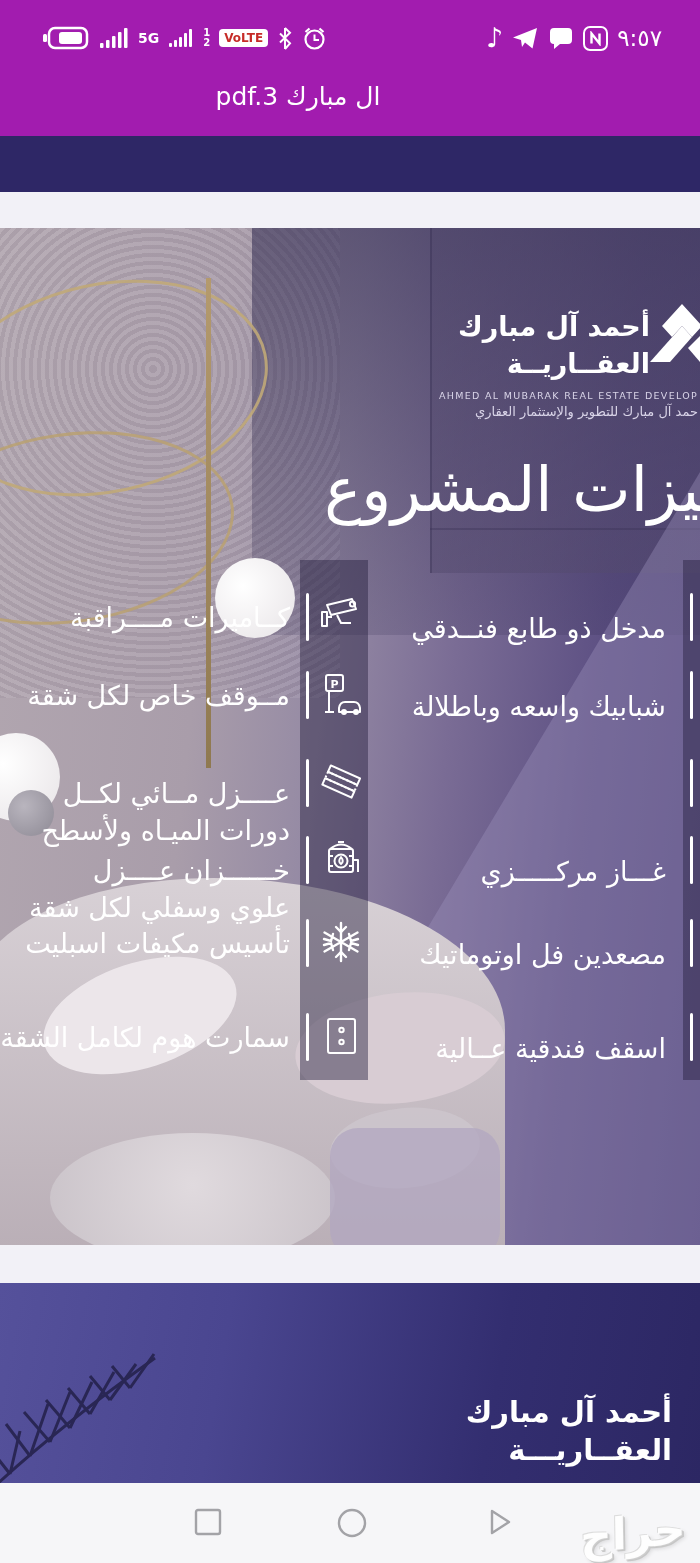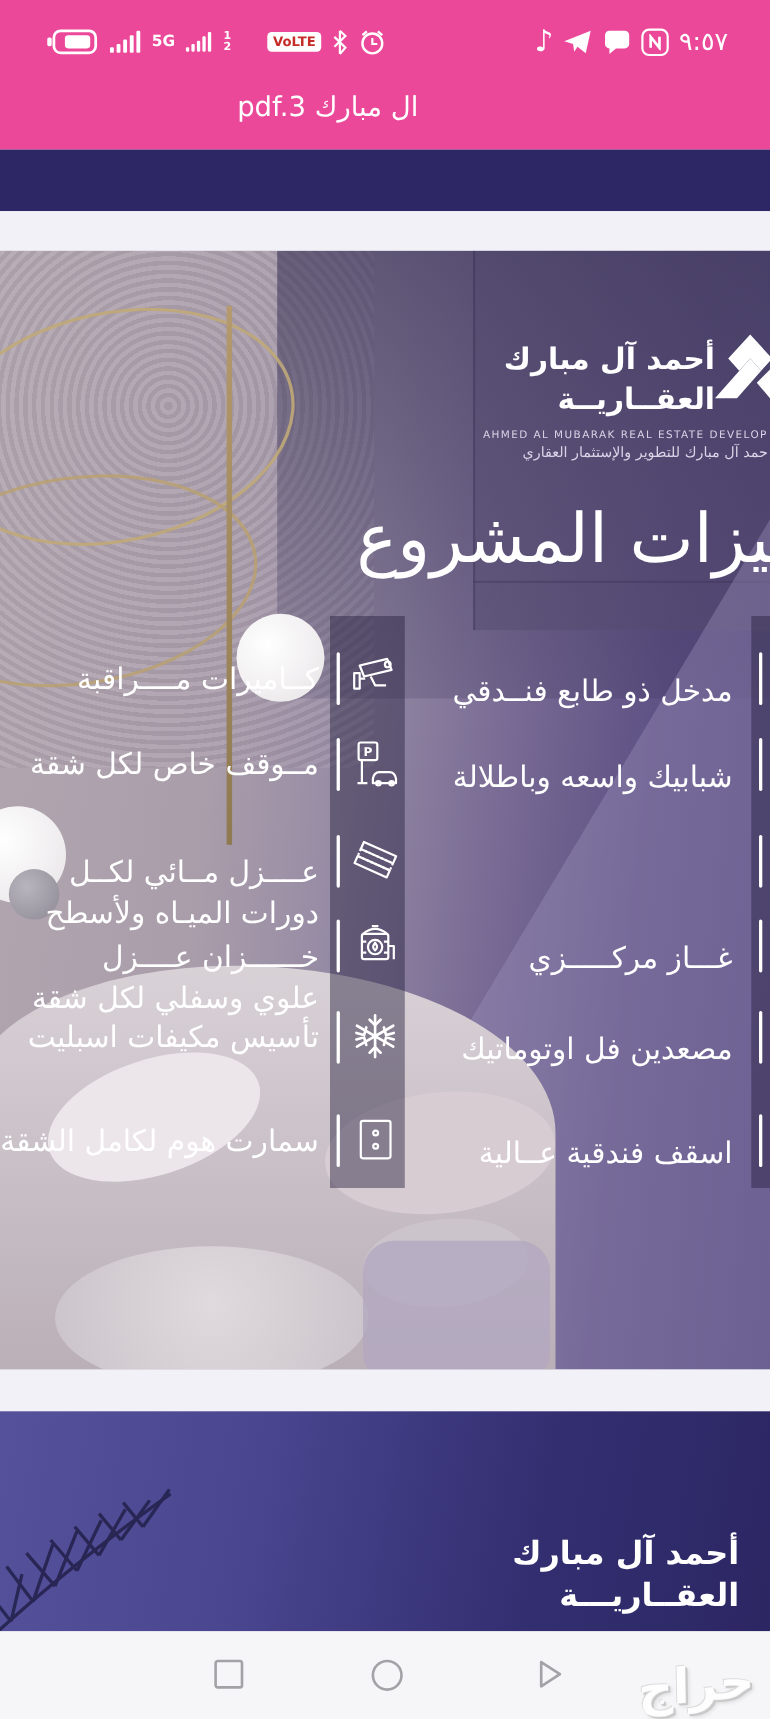--- a/index.html
+++ b/index.html
@@ -1,25 +1,25 @@
 <!DOCTYPE html>
 <html><head>
 <meta charset="utf-8">
 <style>
   * { margin:0; padding:0; box-sizing:border-box; }
   html,body { background:#000; }
   body { font-family:"DejaVu Sans", sans-serif; }
   .screen { position:relative; width:700px; height:1563px; overflow:hidden; background:#f2f1f7; margin:0 auto; }
 
   
-  .appbar { position:absolute; top:0; left:0; width:700px; height:136px; background:#ec4899; }
+  .appbar { position:absolute; top:0; left:0; width:700px; height:136px; background:#a21caf; }
   .status-row { position:absolute; top:16px; left:0; width:700px; height:44px; display:flex; justify-content:space-between; align-items:center; padding:0 38px 0 42px; }
   .status-left, .status-right { display:flex; align-items:center; gap:9px; color:#fff; }
   .sim-col { display:flex; flex-direction:column; font-size:10px; font-weight:bold; line-height:10px; color:#fff; }
-  .volte { background:#fff; color:#c62c28; font-size:12px; font-weight:bold; border-radius:4px; padding:2px 5px; letter-spacing:0;margin-left:24px; }
+  .volte { background:#fff; color:#c62c28; font-size:12px; font-weight:bold; border-radius:4px; padding:2px 5px; letter-spacing:0; }
   .tiktok { font-size:27px; font-weight:bold; line-height:26px; }
   .nfc-box { width:25px; height:25px; border:2.5px solid #fff; border-radius:7px; display:flex; align-items:center; justify-content:center; }
   .clock-txt { font-size:23px; letter-spacing:1px; }
   .app-title { position:absolute; top:82px; left:0; width:596px; text-align:center; color:#fff; font-size:25px; direction:rtl; }
 
   
   .band-navy { position:absolute; top:136px; left:0; width:700px; height:56px; background:#2e2766; }
   .gap1 { position:absolute; top:192px; left:0; width:700px; height:36px; background:#f2f1f7; }
   .gap2 { position:absolute; top:1245px; left:0; width:700px; height:38px; background:#f2f1f7; }
 

